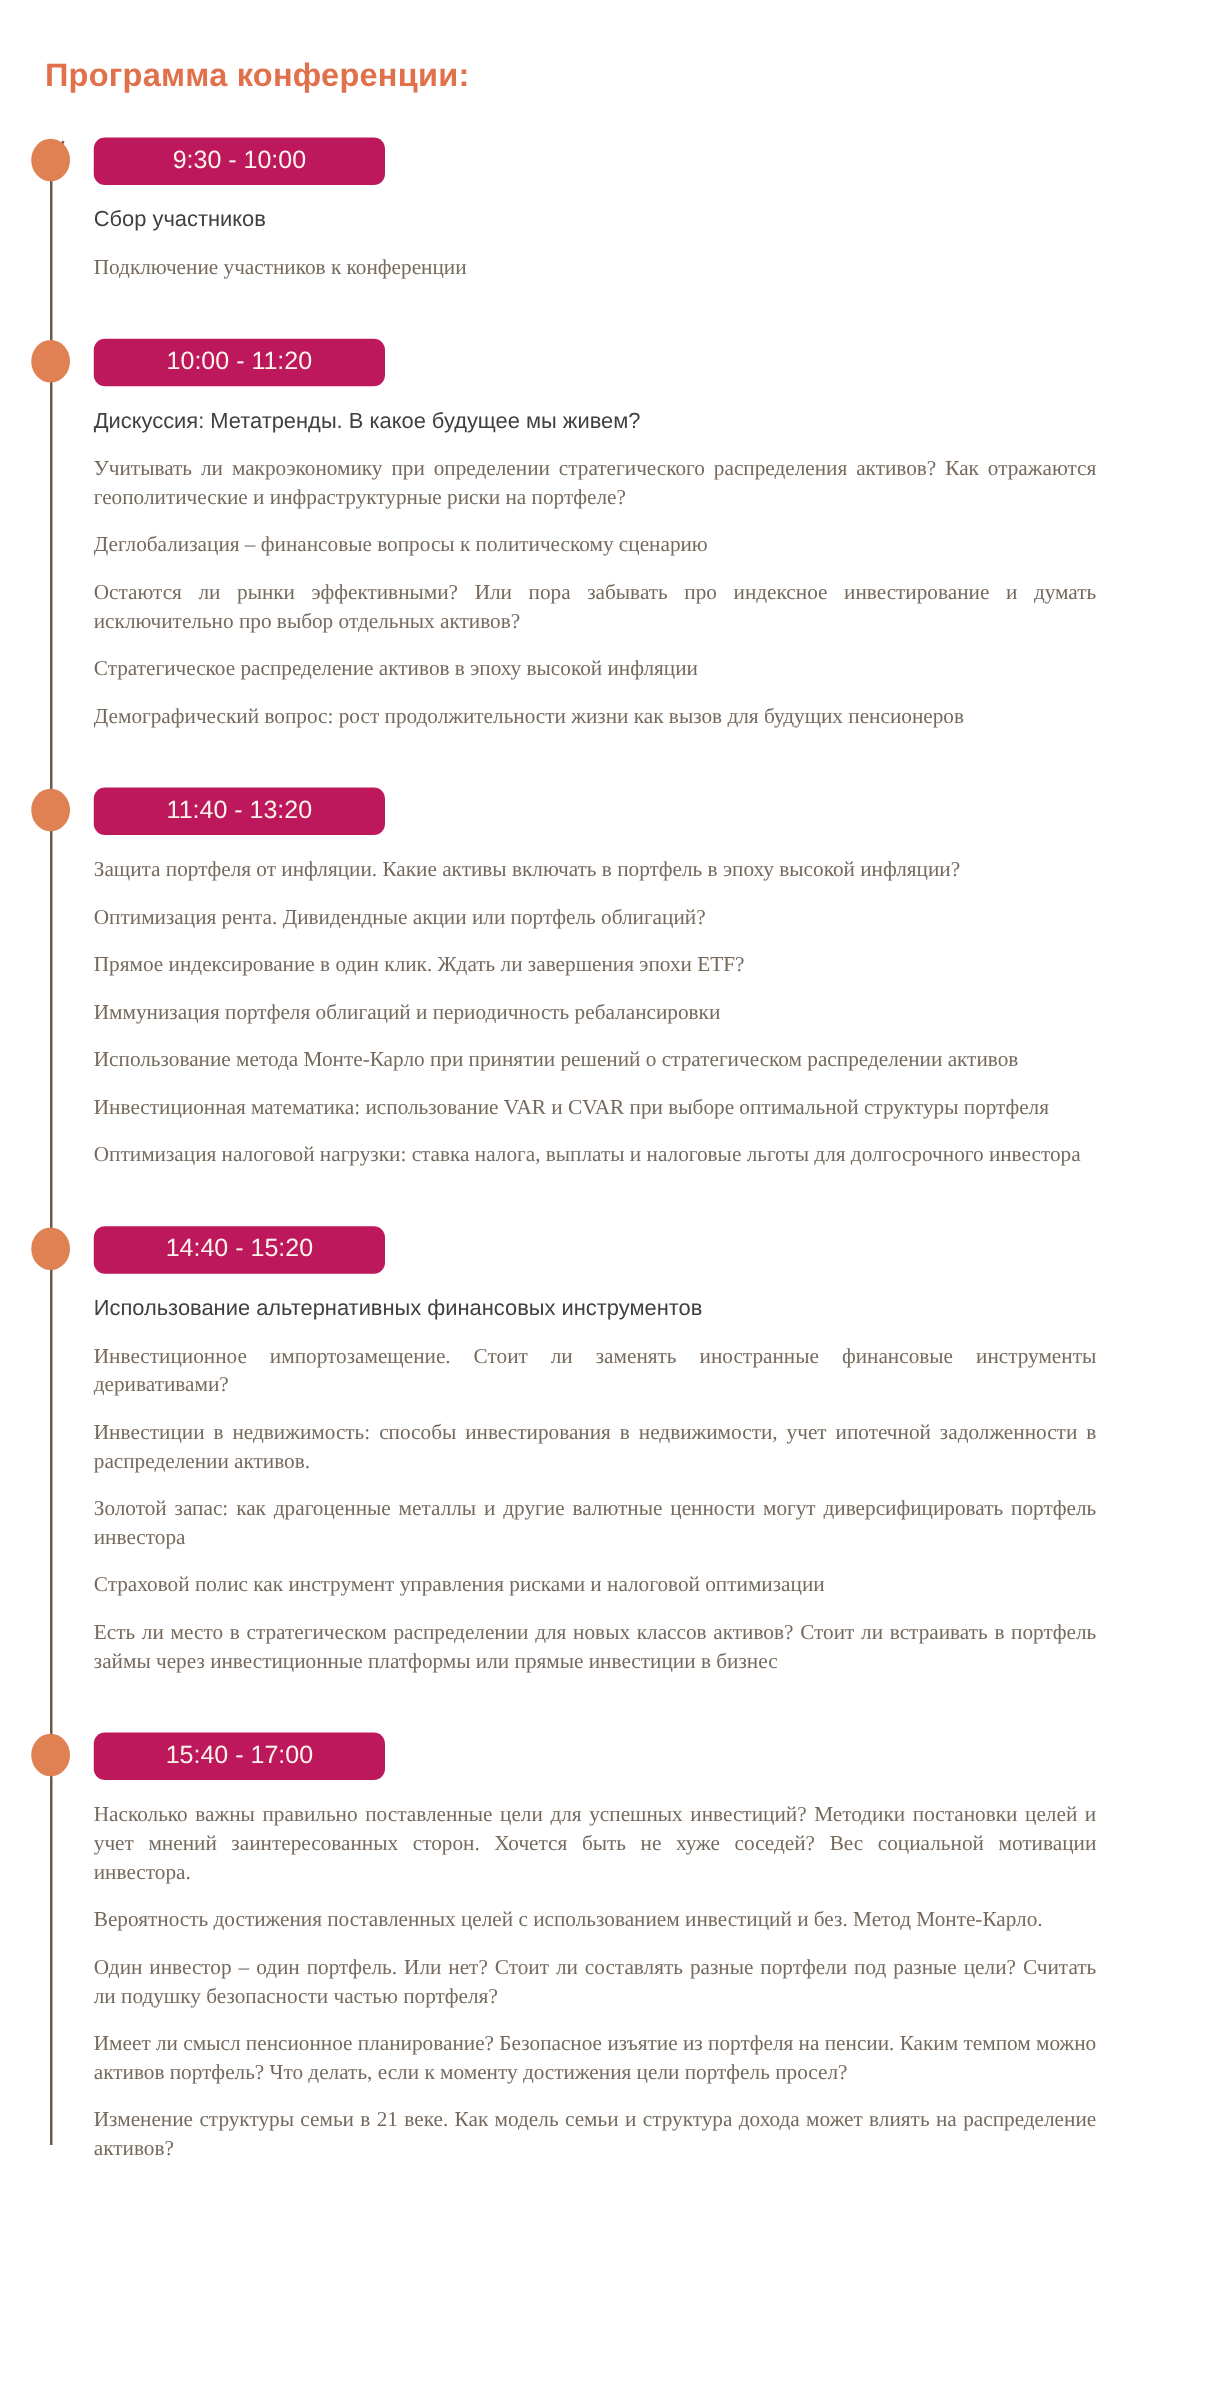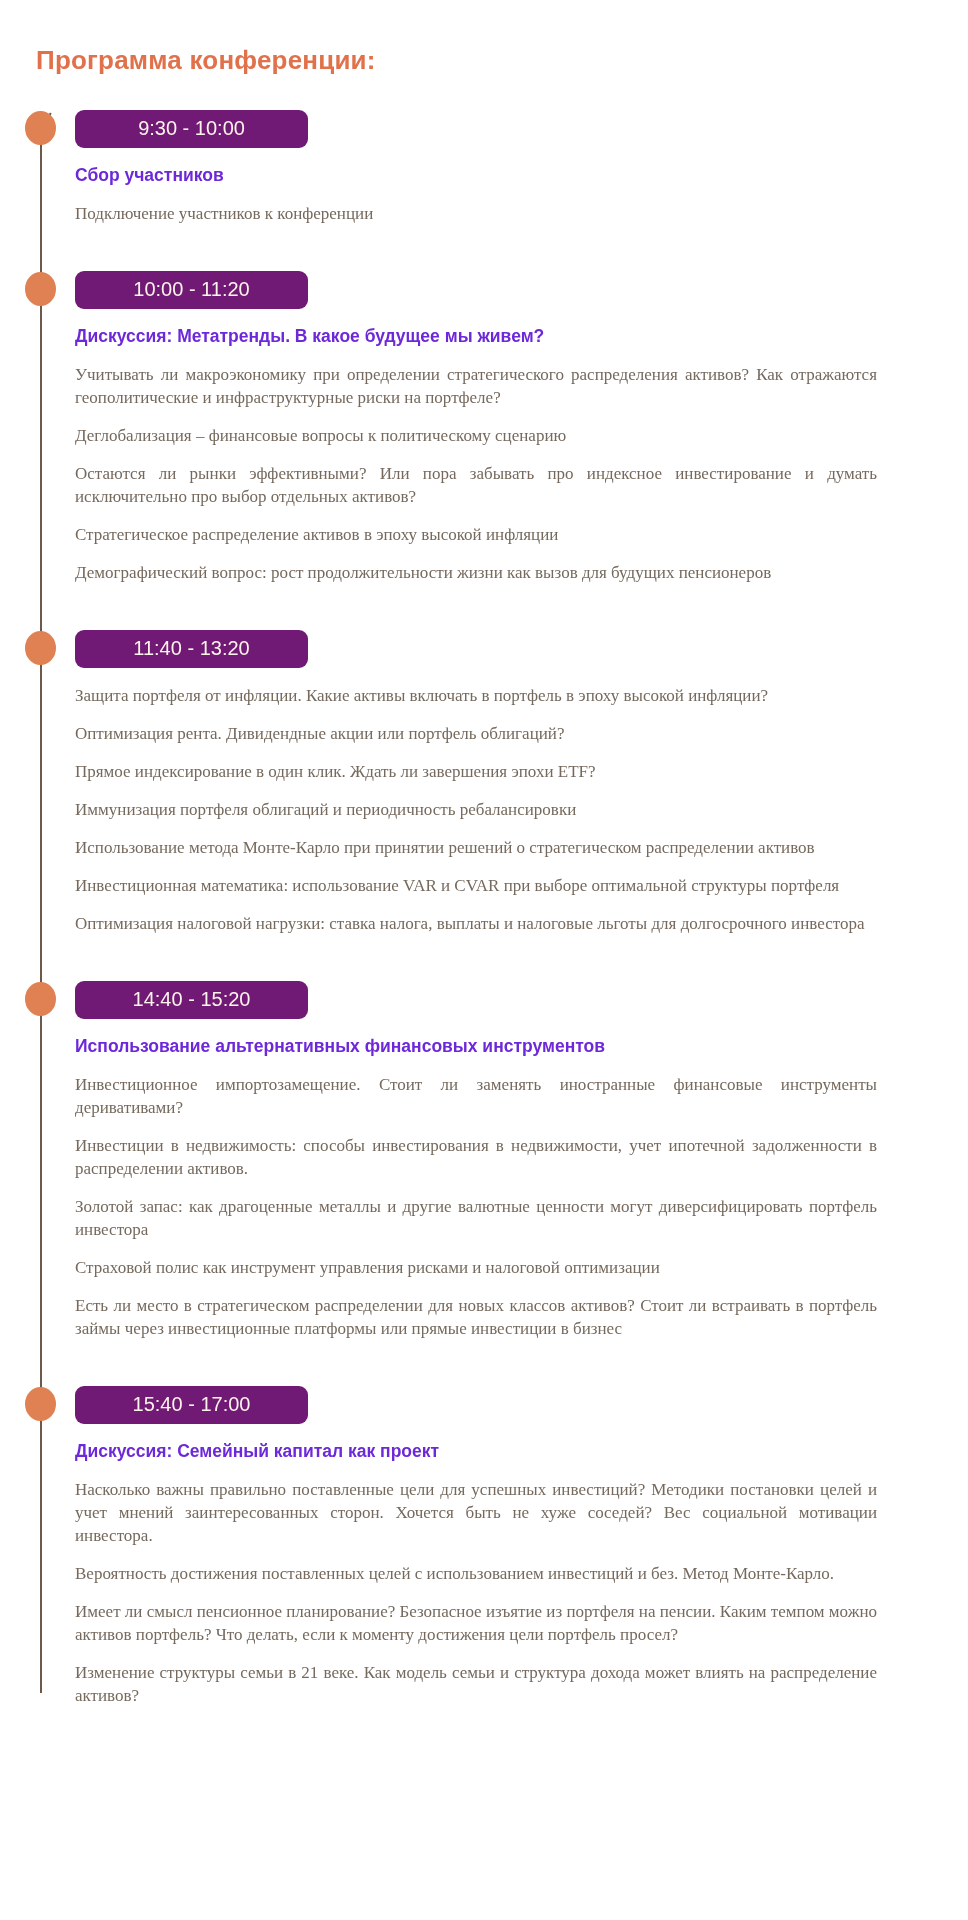--- a/index.html
+++ b/index.html
@@ -59,32 +59,32 @@
     height: 34px;
     border-radius: 50%;
     background: #e08153;
   }
   .time-badge {
     display: inline-block;
     box-sizing: border-box;
     min-width: 233px;
     padding: 7px 20px 8px 20px;
     margin-bottom: 16px;
-    background: #701a75;
+    background: #be185d;
     border-radius: 9px;
     color: #fcf3ea;
     font-size: 20px;
     text-align: center;
   }
   .session-title {
     margin: 0 0 15px 0;
     font-size: 17.5px;
-    font-weight: 700;
+    font-weight: 400;
     line-height: 23px;
-    color: #6d28d9;
+    color: #404040;
     text-align: justify;
   }
   .topic {
     margin: 0 0 15px 0;
     font-size: 17px;
     line-height: 23px;
     color: #75695d;
     text-align: justify;
     font-family: Liberation Serif, serif;
   }
@@ -145,23 +145,23 @@
             <p class="topic">Инвестиции в недвижимость: способы инвестирования в недвижимости, учет ипотечной задолженности в распределении активов.</p>
             <p class="topic">Золотой запас: как драгоценные металлы и другие валютные ценности могут диверсифицировать портфель инвестора</p>
             <p class="topic">Страховой полис как инструмент управления рисками и налоговой оптимизации</p>
             <p class="topic">Есть ли место в стратегическом распределении для новых классов активов? Стоит ли встраивать в портфель займы через инвестиционные платформы или прямые инвестиции в бизнес</p>
           </div>
   </section>
 
   <section class="session">
     <span class="timeline-dot"></span>
     <div class="time-badge">15:40 - 17:00</div>
-    <h2 class="session-title">Дискуссия: Семейный капитал как проект</h2>
     <div class="topics">
             <p class="topic">Насколько важны правильно поставленные цели для успешных инвестиций? Методики постановки целей и учет мнений заинтересованных сторон. Хочется быть не хуже соседей? Вес социальной мотивации инвестора.</p>
             <p class="topic">Вероятность достижения поставленных целей с использованием инвестиций и без. Метод Монте-Карло.</p>
+            <p class="topic">Один инвестор – один портфель. Или нет? Стоит ли составлять разные портфели под разные цели? Считать ли подушку безопасности частью портфеля?</p>
             <p class="topic">Имеет ли смысл пенсионное планирование? Безопасное изъятие из портфеля на пенсии. Каким темпом можно активов портфель? Что делать, если к моменту достижения цели портфель просел?</p>
             <p class="topic">Изменение структуры семьи в 21 веке. Как модель семьи и структура дохода может влиять на распределение активов?</p>
           </div>
   </section>
 </div>
   </div>
 </div>
 
 </body></html>

